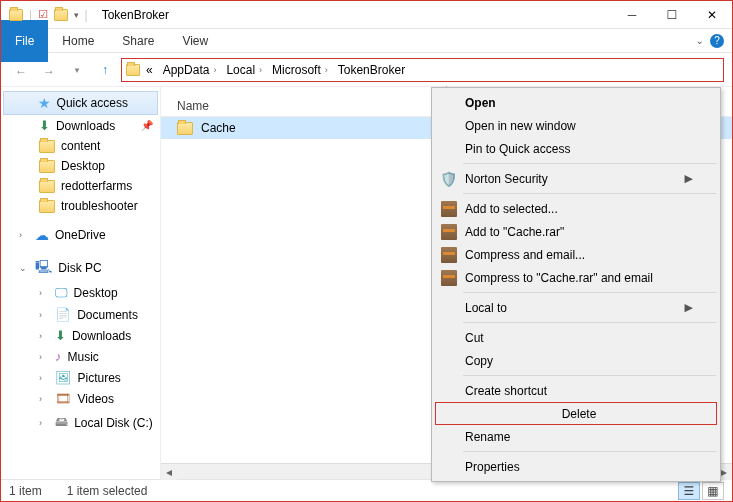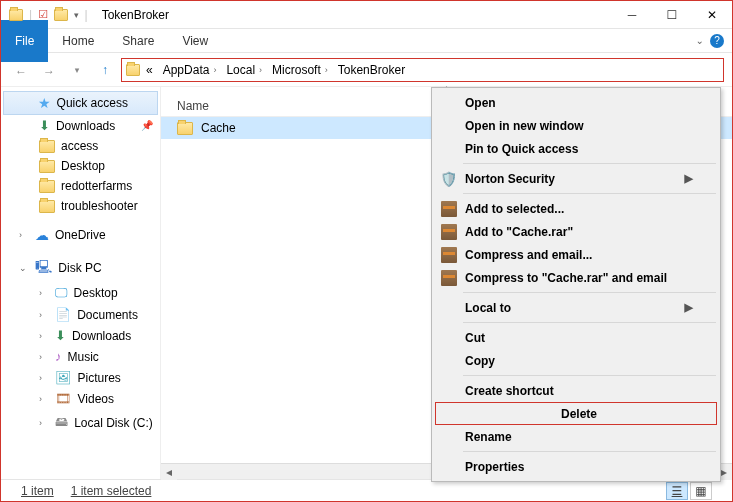--- a/index.html
+++ b/index.html
@@ -35,27 +35,27 @@
 .pin { color: #666; margin-left: auto; font-size: 10px; }
 
 .content { flex: 1; display: flex; flex-direction: column; position: relative; }
 .col-header { height: 22px; border-bottom: 1px solid #eee; display: flex; align-items: center; padding-left: 16px; color: #444; }
 .file-list { flex: 1; overflow: auto; }
 .file-row { display: flex; align-items: center; gap: 8px; padding: 4px 16px; }
 .file-row.selected { background: #cde8ff; }
 .sort-ind { text-align: center; font-size: 9px; color: #666; margin-top: -2px; }
 
 .context-menu { position: absolute; top: 0; left: 270px; width: 290px; background: #f0f0f0; border: 1px solid #bababa; box-shadow: 2px 2px 4px rgba(0,0,0,0.2); padding: 3px; }
-.cm-item { display: flex; align-items: center; height: 23px; padding: 0 24px 0 30px; position: relative; font-weight: bold; }
+.cm-item { display: flex; align-items: center; height: 23px; padding: 0 24px 0 30px; position: relative; }
 .cm-item.hl { border: 1px solid #d0352c; justify-content: center; }
 .cm-icon { position: absolute; left: 5px; width: 18px; height: 18px; display: flex; align-items: center; justify-content: center; }
 .cm-arrow { margin-left: auto; font-size: 11px; color: #555; }
 .cm-sep { height: 1px; background: #d7d7d7; margin: 3px 1px 3px 28px; }
 
-.statusbar { height: 22px; border-top: 1px solid #e5e5e5; display: flex; align-items: center; padding: 0 20px; gap: 17px; color: #444; text-decoration: underline; }
+.statusbar { height: 22px; border-top: 1px solid #e5e5e5; display: flex; align-items: center; padding: 0 8px; gap: 25px; color: #444; }
 .status-right { margin-left: auto; display: flex; gap: 2px; }
 .view-toggle { width: 22px; height: 18px; border: 1px solid #ccc; display: flex; align-items: center; justify-content: center; }
 .view-toggle.active { background: #cde8ff; border-color: #8ab9e0; }
 
 .hscroll { height: 16px; background: #f0f0f0; border-top: 1px solid #ddd; display: flex; align-items: center; }
 .hscroll-btn { width: 16px; height: 16px; display: flex; align-items: center; justify-content: center; color: #666; background: #f0f0f0; }
 .hscroll-track { flex: 1; height: 16px; }
 
 .ico-folder { width: 16px; height: 13px; background: linear-gradient(#ffe9a6,#f8d26e); border: 1px solid #dcb64a; border-radius: 1px; position: relative; }
 .ico-folder::before { content: ""; position: absolute; top: -3px; left: 0; width: 6px; height: 3px; background: #f8d26e; border: 1px solid #dcb64a; border-bottom: none; }
@@ -138,21 +138,21 @@
       <span class="ico-star">★</span>
       <span>Quick access</span>
     </div>
     <div class="tree-item l2">
         <span class="ico-dl">⬇</span>
         <span>Downloads</span>
         <span class="pin">📌</span>
       </div>
     <div class="tree-item l2">
         <span class="ico-folder"></span>
-        <span>access</span>
+        <span>content</span>
       </div>
     <div class="tree-item l2">
         <span class="ico-folder"></span>
         <span>Desktop</span>
       </div>
     <div class="tree-item l2">
         <span class="ico-folder"></span>
         <span>redotterfarms</span>
       </div>
     <div class="tree-item l2">

